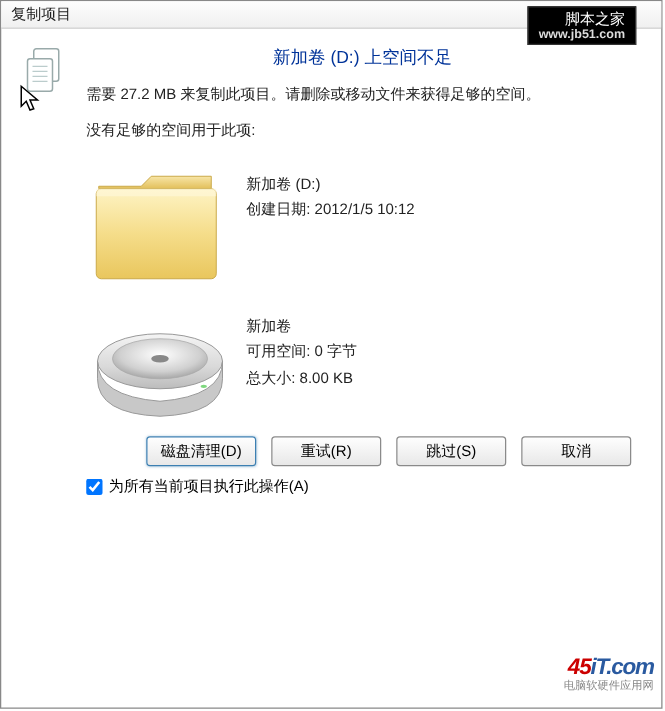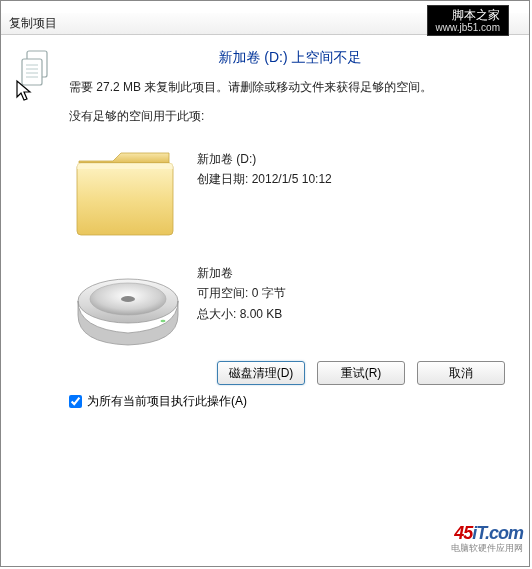--- a/index.html
+++ b/index.html
@@ -21,21 +21,20 @@
     }
     .titlebar {
       height: 22px;
       background: linear-gradient(to bottom, #fdfdfd, #f0f0f0);
       border-bottom: 1px solid #ccc;
       padding: 3px 8px;
       font-size: 12px;
       color: #222;
       display: flex;
       align-items: center;
-      margin-top: 12px;
     }
     .content {
       padding: 14px 18px 10px 18px;
       position: relative;
     }
     .top-row {
       display: flex;
       align-items: flex-start;
     }
     .copy-icon-wrap {
@@ -103,21 +102,21 @@
       position: absolute;
       top: 4px; right: 20px;
       background: #000;
       color: #fff;
       font-size: 12px;
       padding: 2px 8px 1px 8px;
       text-align: right;
       line-height: 1.2;
       border: 1px solid #333;
     }
-    .watermark-top .wm-url { font-size: 10px; color: #ddd; }
+    .watermark-top .wm-url { font-size: 10px; color: #ddd; font-weight: bold; }
     .watermark-bottom {
       position: absolute;
       bottom: 12px; right: 6px;
       text-align: right;
       line-height: 1.1;
     }
     .watermark-bottom .wm-big {
       font-size: 18px;
       font-weight: bold;
       font-style: italic;
@@ -212,20 +211,21 @@
       <div class="item-info">
         <div>新加卷</div>
         <div>可用空间: 0 字节</div>
         <div>总大小: 8.00 KB</div>
       </div>
     </div>
 
     <div class="buttons">
       <button class="btn default">磁盘清理(D)</button>
       <button class="btn">重试(R)</button>
+      <button class="btn">跳过(S)</button>
       <button class="btn">取消</button>
     </div>
 
     <div class="checkbox-row">
       <input type="checkbox" checked="" style="">
       <span>为所有当前项目执行此操作(A)</span>
     </div>
   </div>
 
   <div class="watermark-top">

